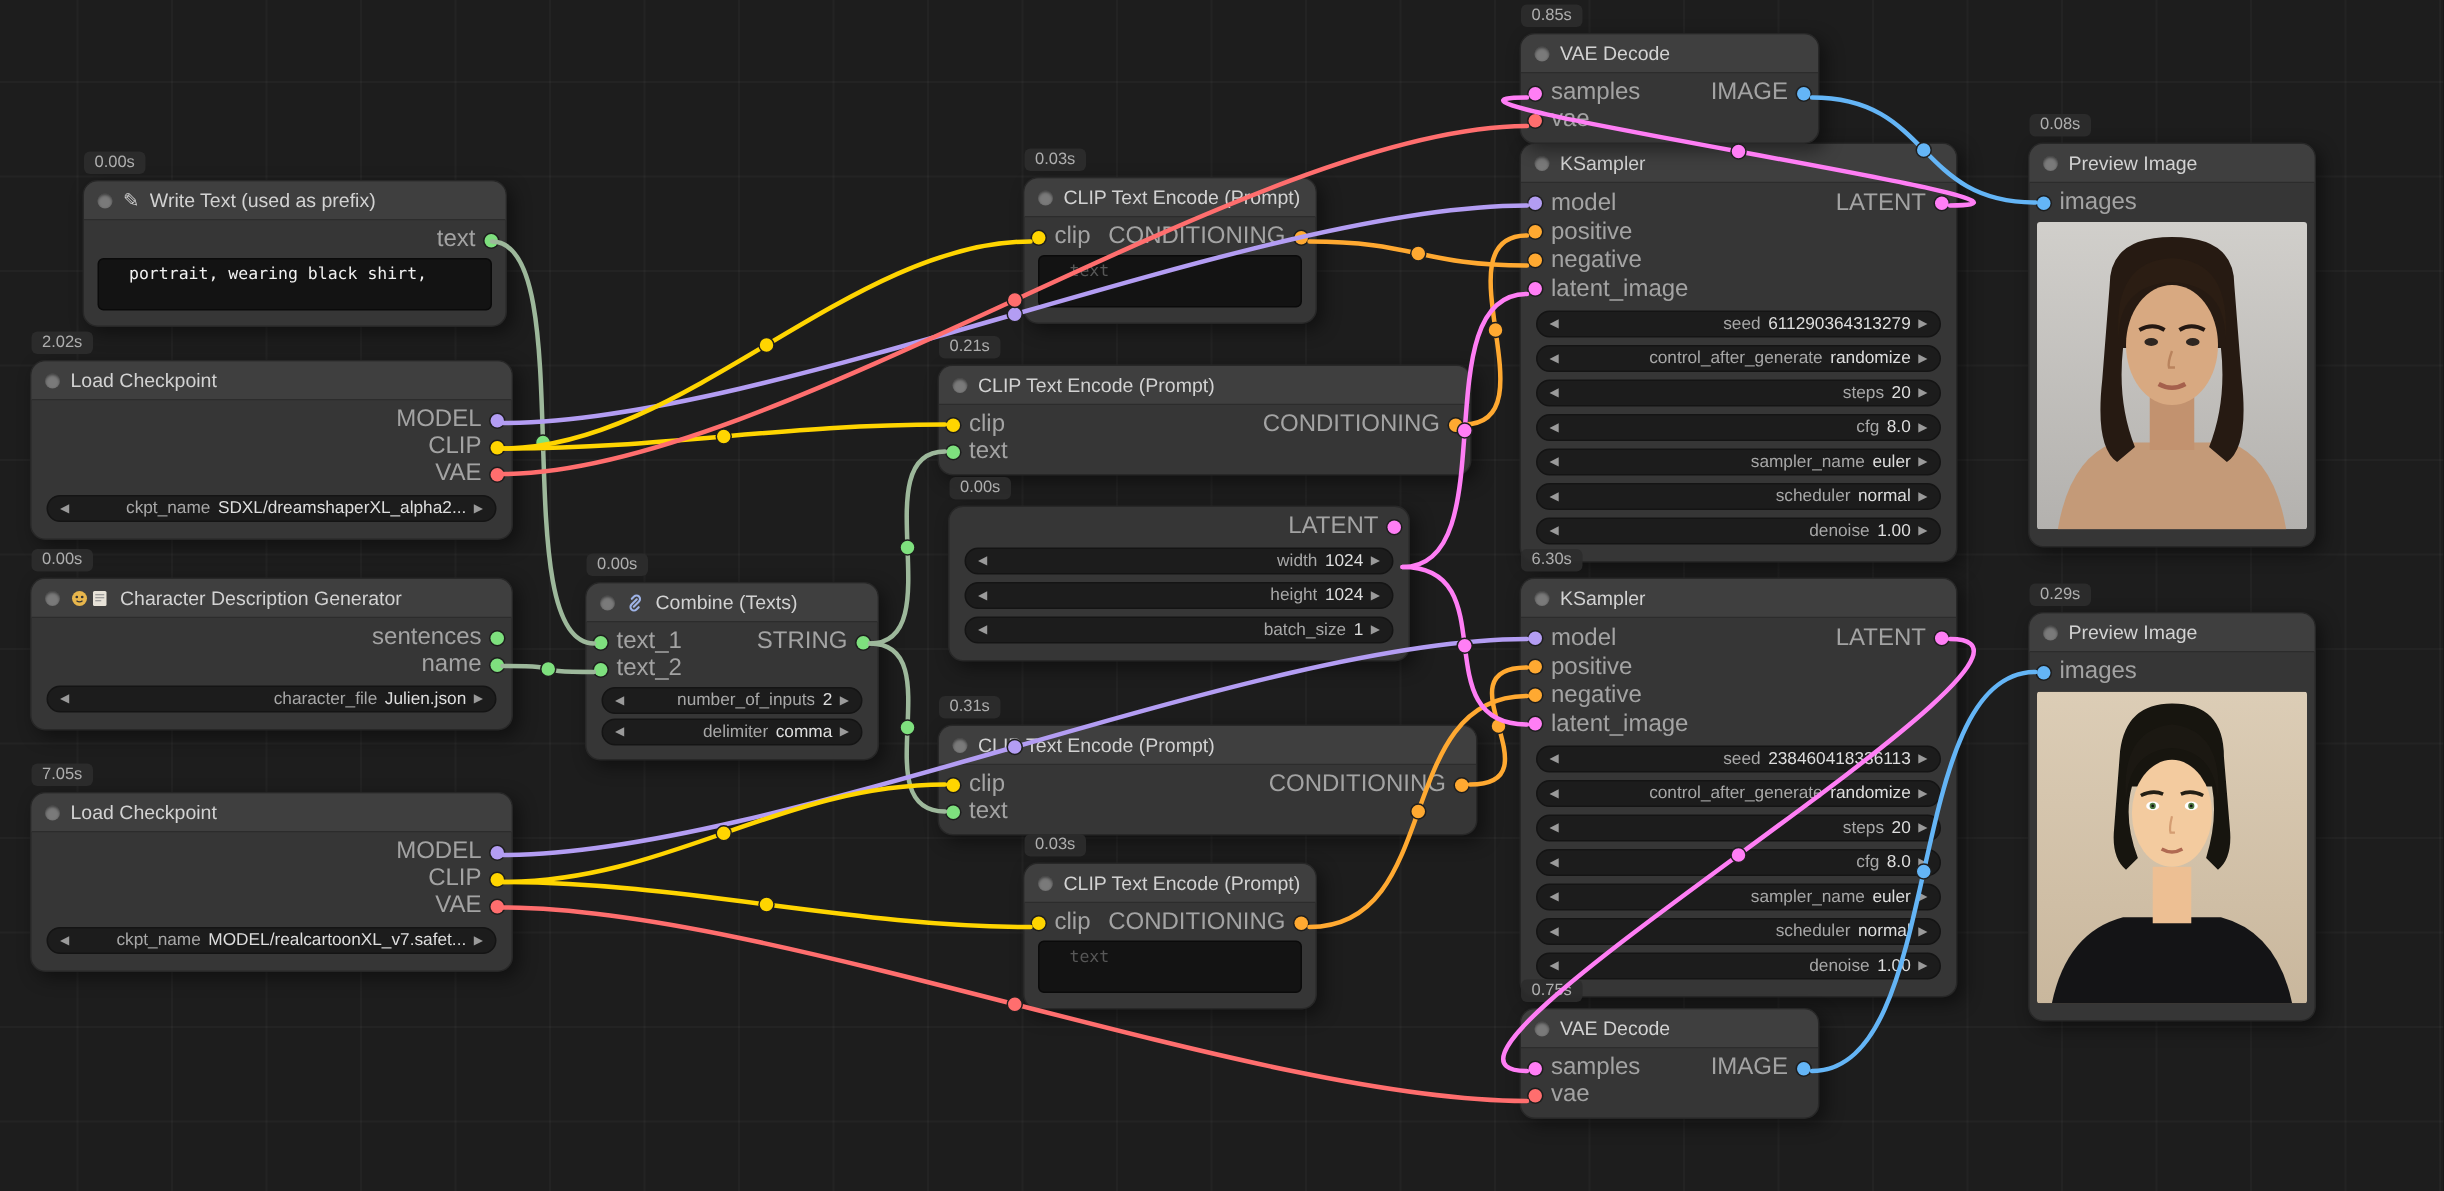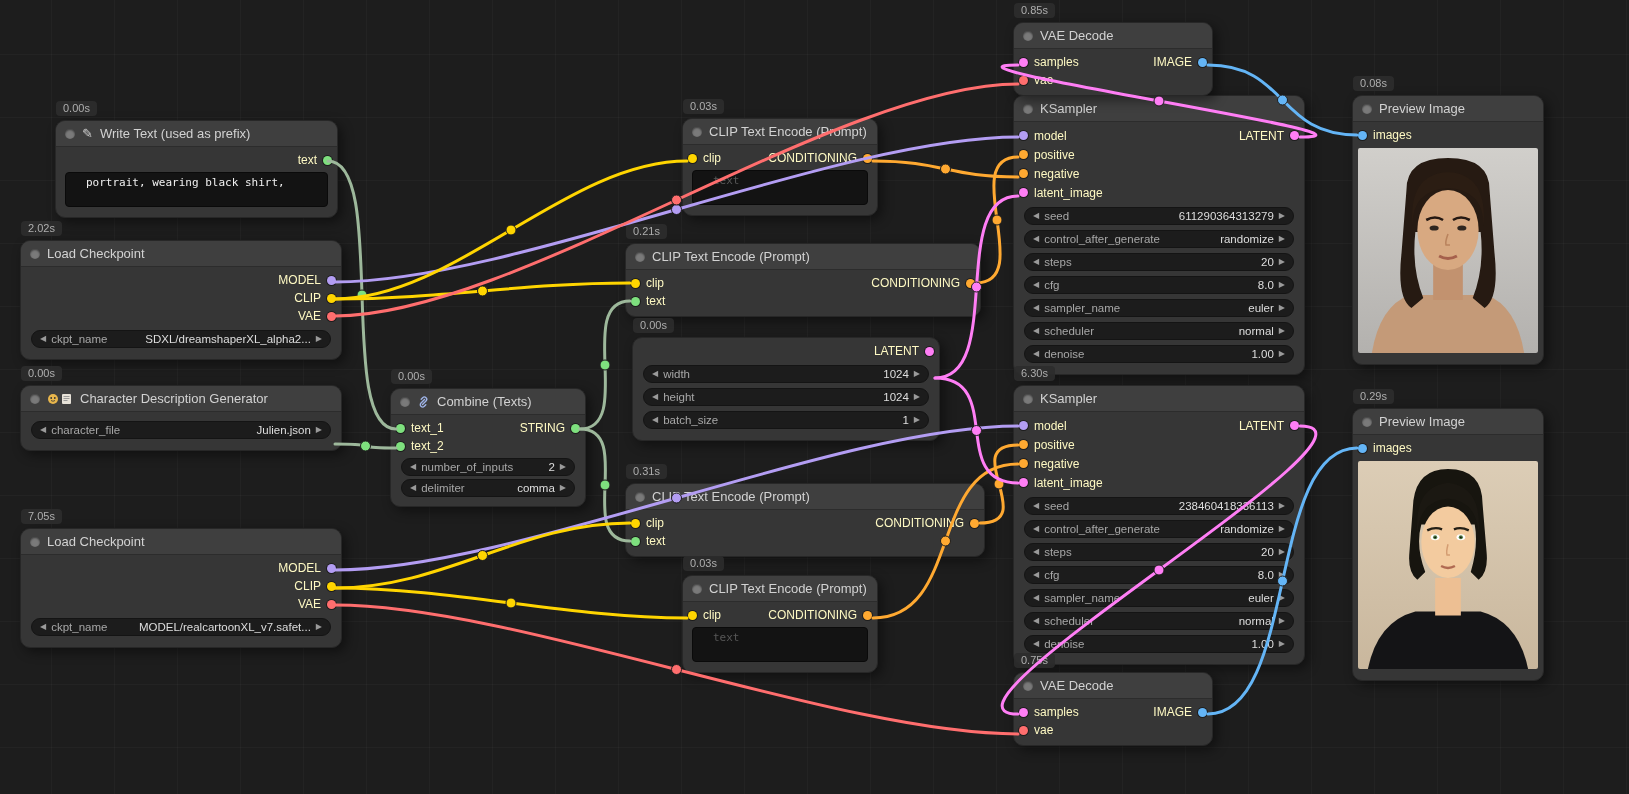--- a/index.html
+++ b/index.html
@@ -19,26 +19,26 @@
     white-space:nowrap;overflow:hidden}
   .hdot{flex:none;width:10px;height:10px;border-radius:50%;background:#7a7a7a;box-shadow:inset 0 1px 2px rgba(0,0,0,.5)}
   .hicon{flex:none;display:flex;align-items:center;font-size:13px;color:#cfcfcf}
   .htitle{overflow:hidden;text-overflow:ellipsis}
   .nbody{padding:4px 0 6px}
   .srow{display:flex;align-items:center;justify-content:space-between;height:18px;padding:0 5px}
   .srow.tall{height:19px}
   .sin,.sout{display:flex;align-items:center;gap:6px;height:100%}
   .sout{margin-left:auto}
   .sdot{flex:none;width:9px;height:9px;border-radius:50%;box-shadow:0 0 0 1px rgba(0,0,0,.45)}
-  .slabel{color:#fef9c3;font-size:12px;white-space:nowrap}
+  .slabel{color:#a3a3a3;font-size:16px;white-space:nowrap}
   .widget{display:flex;align-items:center;gap:5px;height:18px;margin:5px 10px;padding:0 8px;
     background:#1c1c1c;border:1px solid #141414;border-radius:10px;font-size:11.5px;color:#aaa}
   .widget.compact{margin:3px 10px}
   .warrow{flex:none;font-size:8px;color:#9a9a9a;line-height:1}
-  .wname{flex:1;text-align:left;color:#a7a7a7;white-space:nowrap;overflow:hidden}
+  .wname{flex:1;text-align:right;color:#a7a7a7;white-space:nowrap;overflow:hidden}
   .wval{color:#dedede;white-space:nowrap}
   .textbox{margin:3px 9px 4px;height:35px;background:#131313;border:1px solid #0a0a0a;border-radius:4px;
     padding:3px 20px;font-family:"DejaVu Sans Mono",monospace;font-size:11px;color:#f1f1f1;overflow:hidden}
   .textbox.ph{color:#575757}
   .timing{position:absolute;left:0;top:-20px;background:rgba(44,44,44,.93);border-radius:4px;
     padding:1px 7px 2px;font-size:11px;color:#aeaeae;white-space:nowrap;z-index:3}
   .pimg{margin:4px 5px 5px;height:205px;border-radius:2px;overflow:hidden;background:#222}
   .pimg svg{display:block;width:100%;height:100%}
   .c-model{background:#b39df3}.c-clip{background:#ffd500}.c-vae{background:#ff6e6e}
   .c-cond{background:#ffa931}.c-latent{background:#ff7ef5}.c-image{background:#64b5f6}
@@ -111,20 +111,32 @@
             <circle cx="4.2" cy="5" r="0.9" fill="#333"></circle>
             <circle cx="7.8" cy="5" r="0.9" fill="#333"></circle>
             <path d="M4,7.5 Q6,9 8,7.5" stroke="#333" stroke-width="0.8" fill="none"></path>
             <rect x="15" y="1" width="9" height="10" rx="1" fill="#e7e2d8"></rect>
             <path d="M16.5,3.5h6M16.5,5.5h6M16.5,7.5h4" stroke="#888" stroke-width="0.8"></path>
           </svg>
       </span>
       <span class="htitle">Character Description Generator</span>
     </div>
     <div class="nbody">
+      <div class="srow">
+          <div class="sout">
+        <span class="slabel">sentences</span>
+        <span class="sdot c-string"></span>
+          </div>
+        </div>
+      <div class="srow">
+          <div class="sout">
+        <span class="slabel">name</span>
+        <span class="sdot c-string"></span>
+          </div>
+        </div>
       <div class="widget">
         <span class="warrow">◀</span>
         <span class="wname">character_file</span>
         <span class="wval">Julien.json</span>
         <span class="warrow">▶</span>
       </div>
     </div>
   </div>
 
   <div class="node" style="left:20px;top:528px;width:322px">

